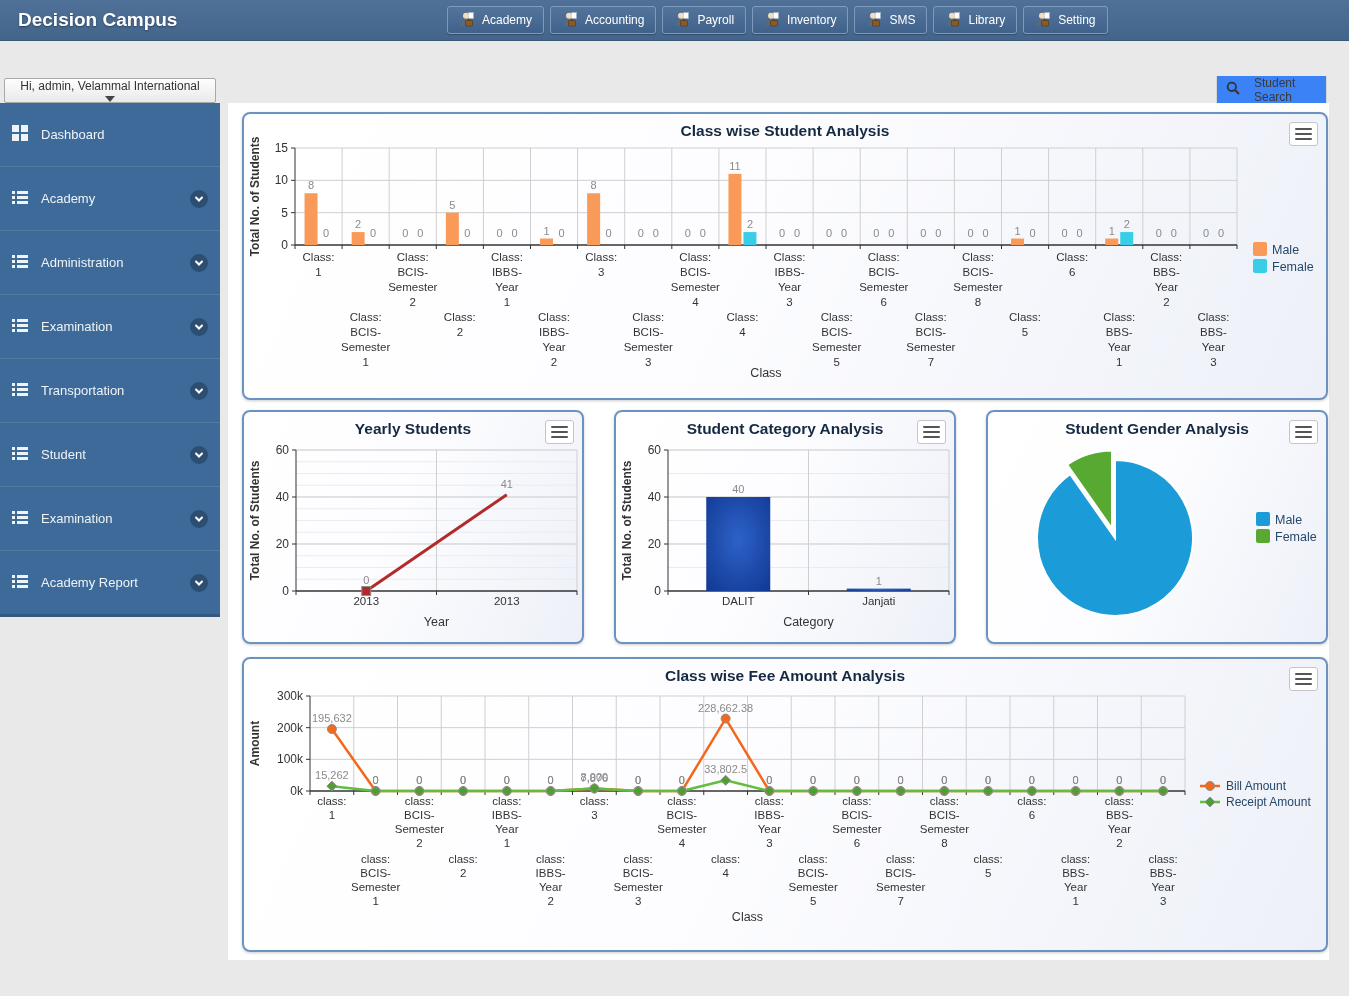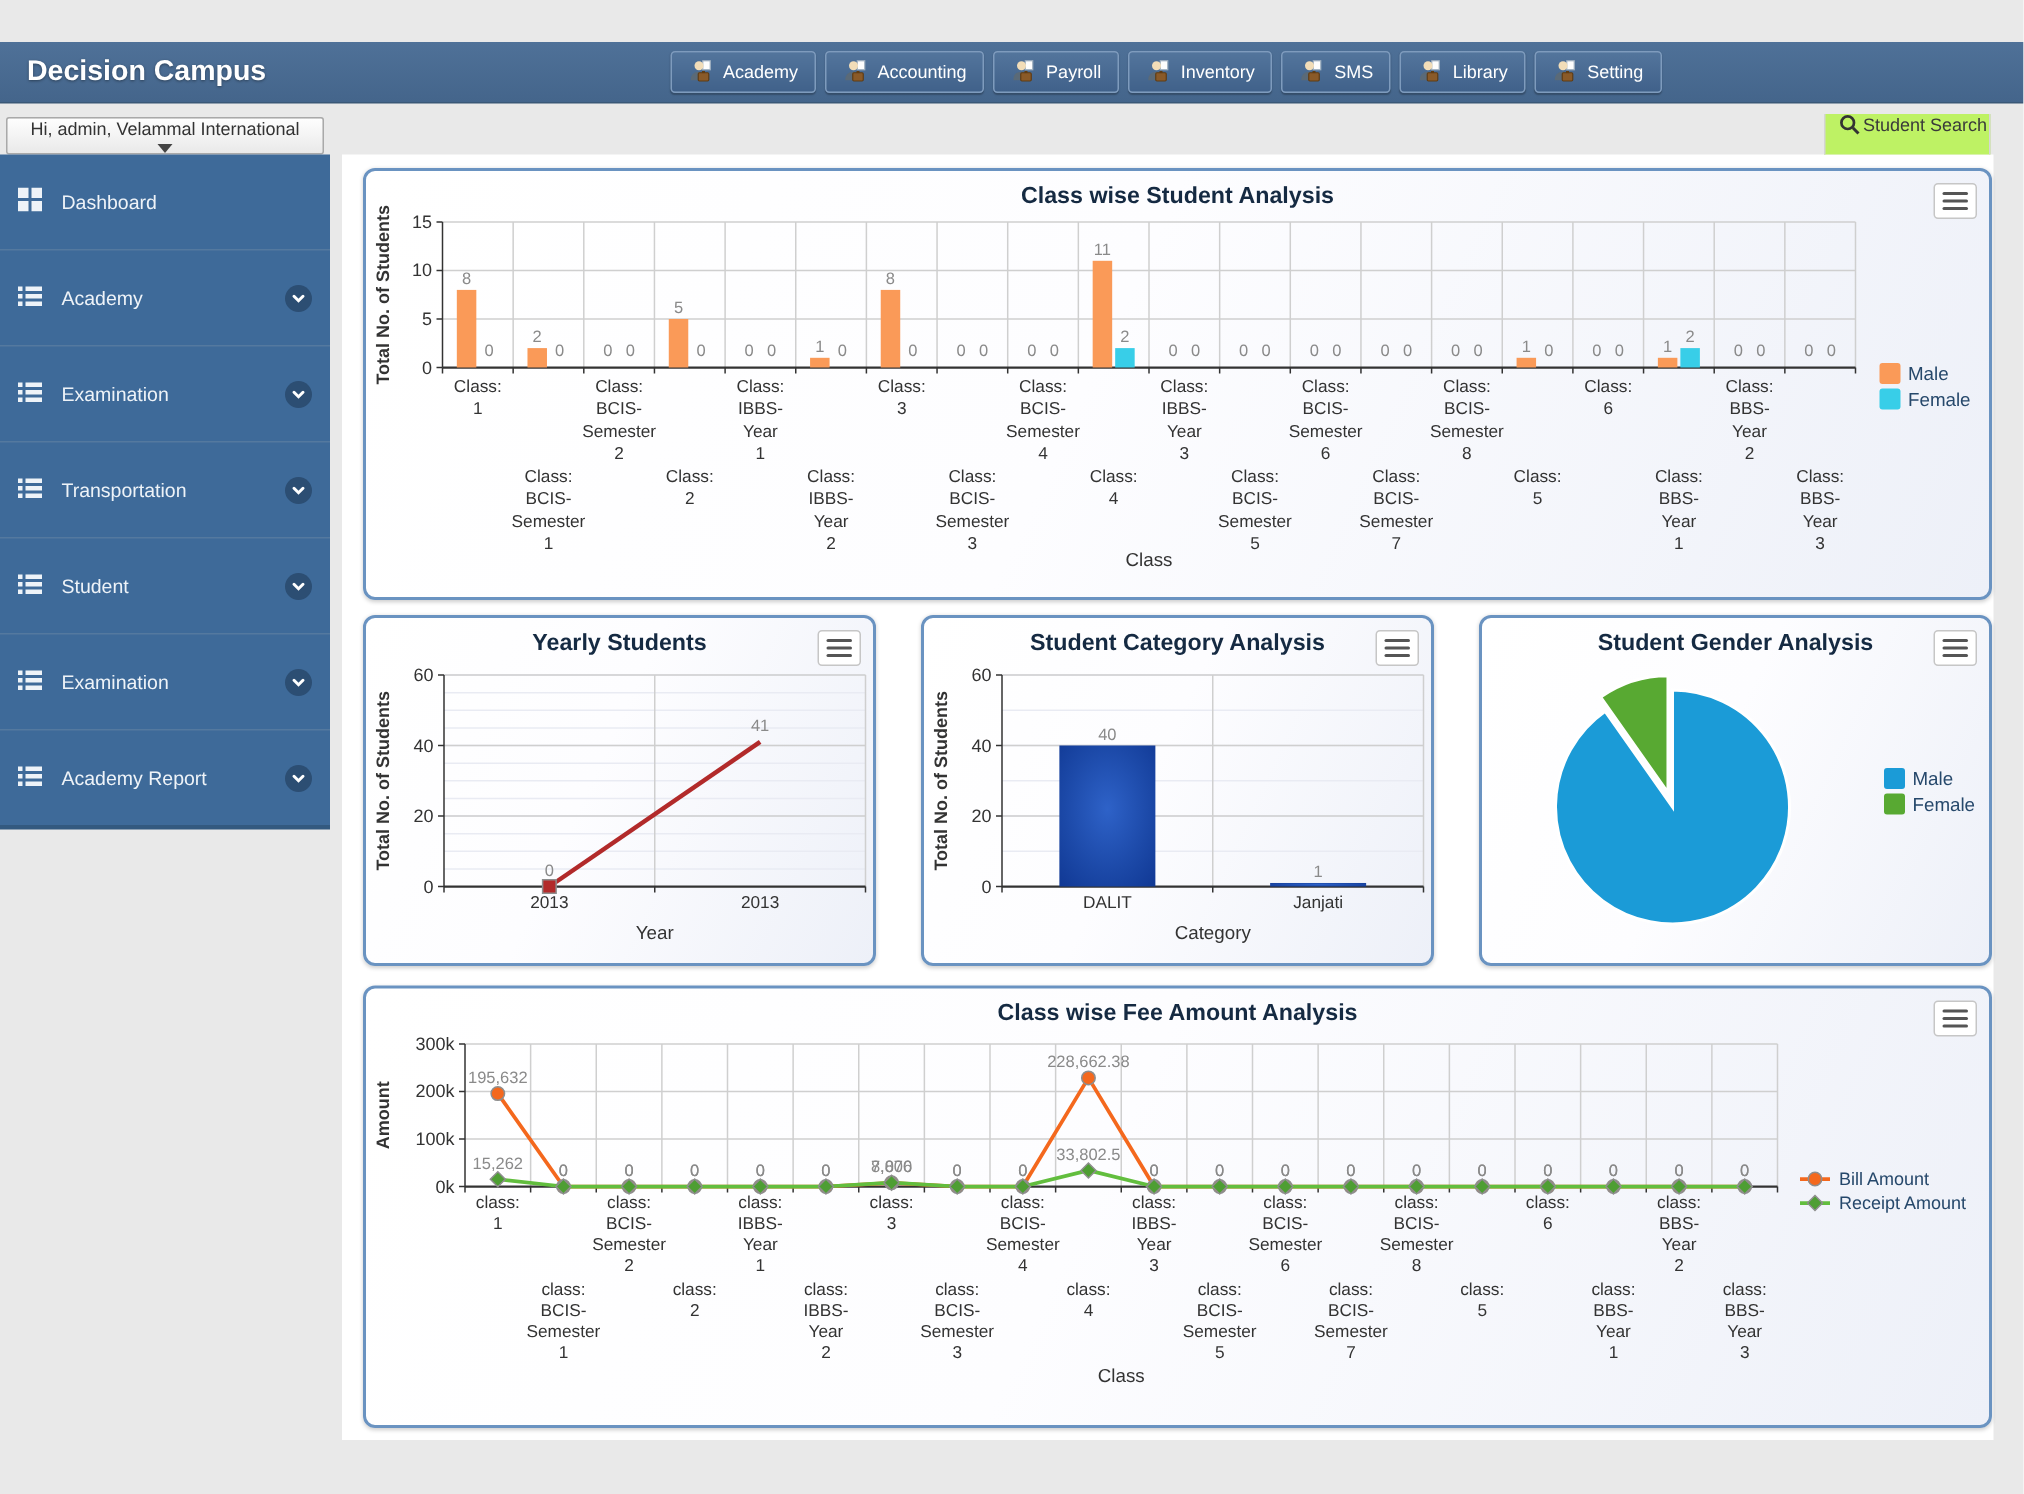--- a/index.html
+++ b/index.html
@@ -2,21 +2,21 @@
 <html><head>
 <meta charset="utf-8">
 <style>
   html,body{margin:0;padding:0;}
   body{
     width:1349px;height:996px;position:relative;overflow:hidden;
     background:#e9e9e9;font-family:"Liberation Sans",sans-serif;
   }
   
   .navbar{position:absolute;left:0;top:0;width:1349px;height:40px;
-    background:linear-gradient(#4f7198,#44658b);border-bottom:1px solid #3a5877;margin-top:28px;}
+    background:linear-gradient(#4f7198,#44658b);border-bottom:1px solid #3a5877;}
   .brand{position:absolute;left:18px;top:0;line-height:40px;color:#fff;
     font-size:19px;font-weight:bold;text-shadow:0 1px 2px rgba(0,0,0,.4);}
   .navbtns{position:absolute;left:447px;top:6px;display:flex;gap:6px;}
   .navbtn{height:28px;padding:0 11px;display:inline-flex;align-items:center;gap:7px;
     font-family:"Liberation Sans",sans-serif;font-size:12px;color:#fff;cursor:pointer;
     background:linear-gradient(#53759c,#40618a);border:1px solid #7e9bbd;border-radius:3px;
     box-shadow:0 1px 1px rgba(0,0,0,.25);}
   
   .user-select{position:absolute;left:4px;top:78px;width:212px;height:25px;box-sizing:border-box;
     background:linear-gradient(#fefefe,#e9e9e9);border:1px solid #a9a9a9;border-radius:2px;
@@ -25,22 +25,22 @@
   .caret{width:0;height:0;border-left:5px solid transparent;border-right:5px solid transparent;
     border-top:6px solid #444;}
   .sidemenu{position:absolute;left:0;top:103px;width:220px;border-bottom:3px solid #33597f;}
   .sideitem{height:39px;display:flex;align-items:center;padding:12px 12px;gap:13px;
     background:#3e6a99;border-top:1px solid #54799f;color:#eef3f8;font-size:13px;cursor:pointer;}
   .sideitem:first-child{border-top:none;}
   .sideitem .chev{margin-left:auto;width:18px;height:18px;border-radius:50%;background:#2c4e73;
     display:flex;align-items:center;justify-content:center;}
   
   .searchbox{position:absolute;left:1216px;top:76px;width:111px;height:27px;box-sizing:border-box;
-    background:#bef264;border-left:1px solid #d5d5d5;border-right:1px solid #d5d5d5;
-    display:flex;align-items:flex-start;gap:2px;padding-left:9px;font-size:12px;color:#3a3a3a;cursor:pointer;}
+    background:#3b82f6;border-left:1px solid #d5d5d5;border-right:1px solid #d5d5d5;
+    display:flex;align-items:center;gap:14px;padding-left:9px;font-size:12px;color:#3a3a3a;cursor:pointer;}
   
   .main-bg{position:absolute;left:228px;top:103px;width:1101px;height:857px;background:#ffffff;}
   .panel{position:absolute;box-sizing:border-box;border:2px solid #6a93c1;border-radius:8px;
     background:linear-gradient(115deg,#ffffff 0%,#fdfdff 45%,#edf0f8 100%);
     box-shadow:0 1px 3px rgba(0,0,0,.2);}
   .panel-title{position:absolute;top:8px;left:0;width:100%;text-align:center;
     font-size:15.5px;font-weight:bold;color:#152a42;}
   .burger{position:absolute;top:8px;right:8px;width:29px;height:24px;box-sizing:border-box;
     background:#fff;border:1px solid #c6c6c6;border-radius:3px;cursor:pointer;
     display:flex;flex-direction:column;justify-content:center;gap:2.5px;padding:0 5px;}
@@ -144,20 +144,36 @@
   <div class="sideitem">
     <span><svg width="16" height="16" viewBox="0 0 16 16">
           <rect x="0" y="2" width="3" height="3" fill="#eef3f8"></rect>
           <rect x="5" y="2" width="11" height="3" fill="#eef3f8"></rect>
           <rect x="0" y="7" width="3" height="3" fill="#eef3f8"></rect>
           <rect x="5" y="7" width="11" height="3" fill="#eef3f8"></rect>
           <rect x="0" y="12" width="3" height="3" fill="#eef3f8"></rect>
           <rect x="5" y="12" width="11" height="3" fill="#eef3f8"></rect>
         </svg></span>
     <span>Academy</span>
+    <span class="chev">
+        <svg width="14" height="14" viewBox="0 0 14 14">
+          <polyline points="4,5.5 7,8.5 10,5.5" fill="none" stroke="#fff" stroke-width="2" stroke-linecap="round"></polyline>
+        </svg>
+      </span>
+  </div>
+  <div class="sideitem">
+    <span><svg width="16" height="16" viewBox="0 0 16 16">
+          <rect x="0" y="2" width="3" height="3" fill="#eef3f8"></rect>
+          <rect x="5" y="2" width="11" height="3" fill="#eef3f8"></rect>
+          <rect x="0" y="7" width="3" height="3" fill="#eef3f8"></rect>
+          <rect x="5" y="7" width="11" height="3" fill="#eef3f8"></rect>
+          <rect x="0" y="12" width="3" height="3" fill="#eef3f8"></rect>
+          <rect x="5" y="12" width="11" height="3" fill="#eef3f8"></rect>
+        </svg></span>
+    <span>Administration</span>
     <span class="chev">
         <svg width="14" height="14" viewBox="0 0 14 14">
           <polyline points="4,5.5 7,8.5 10,5.5" fill="none" stroke="#fff" stroke-width="2" stroke-linecap="round"></polyline>
         </svg>
       </span>
   </div>
   <div class="sideitem">
     <span><svg width="16" height="16" viewBox="0 0 16 16">
           <rect x="0" y="2" width="3" height="3" fill="#eef3f8"></rect>
           <rect x="5" y="2" width="11" height="3" fill="#eef3f8"></rect>

